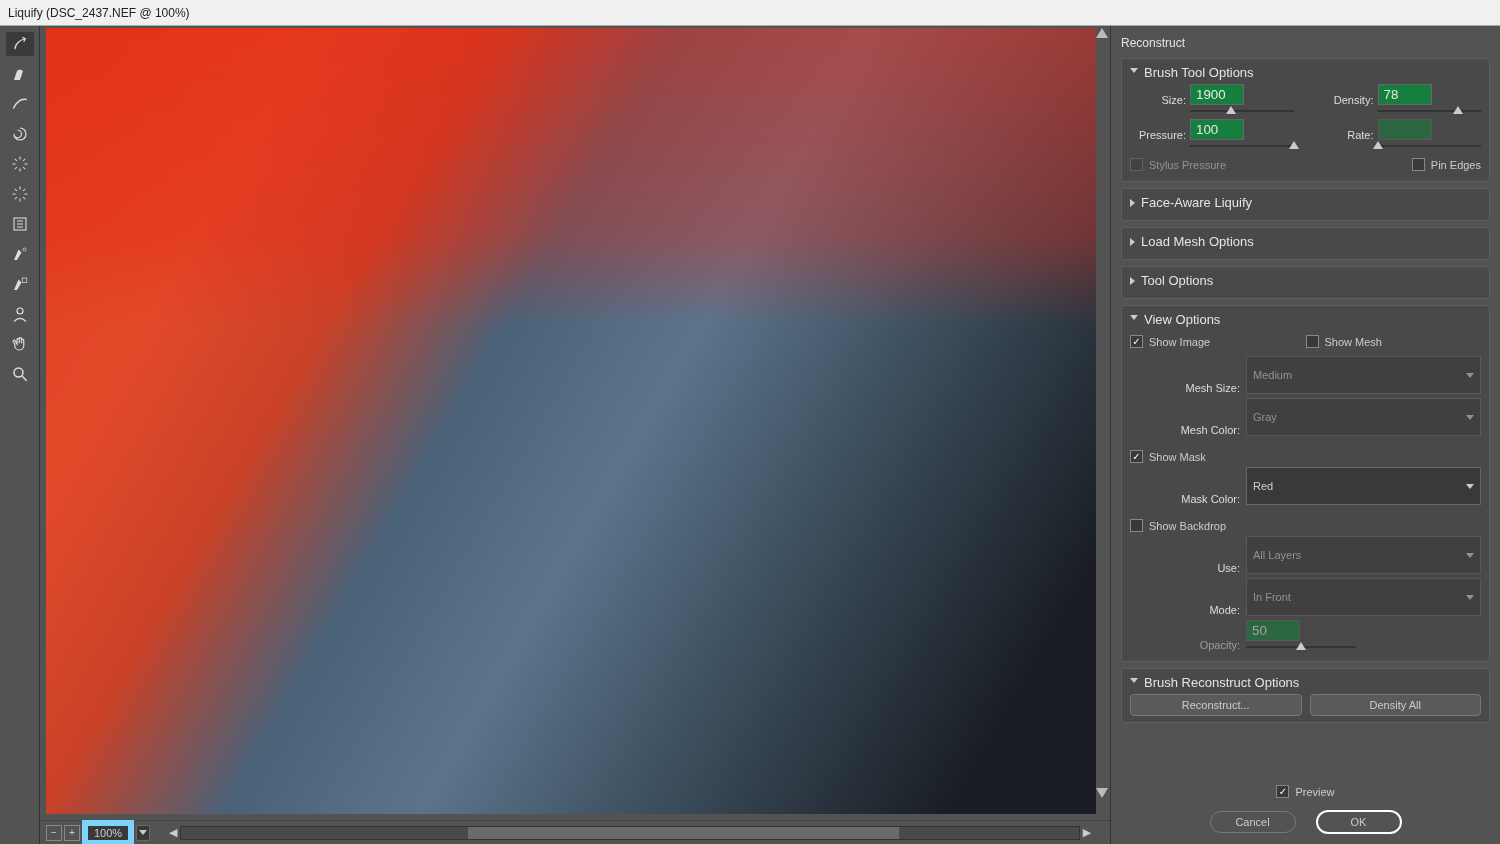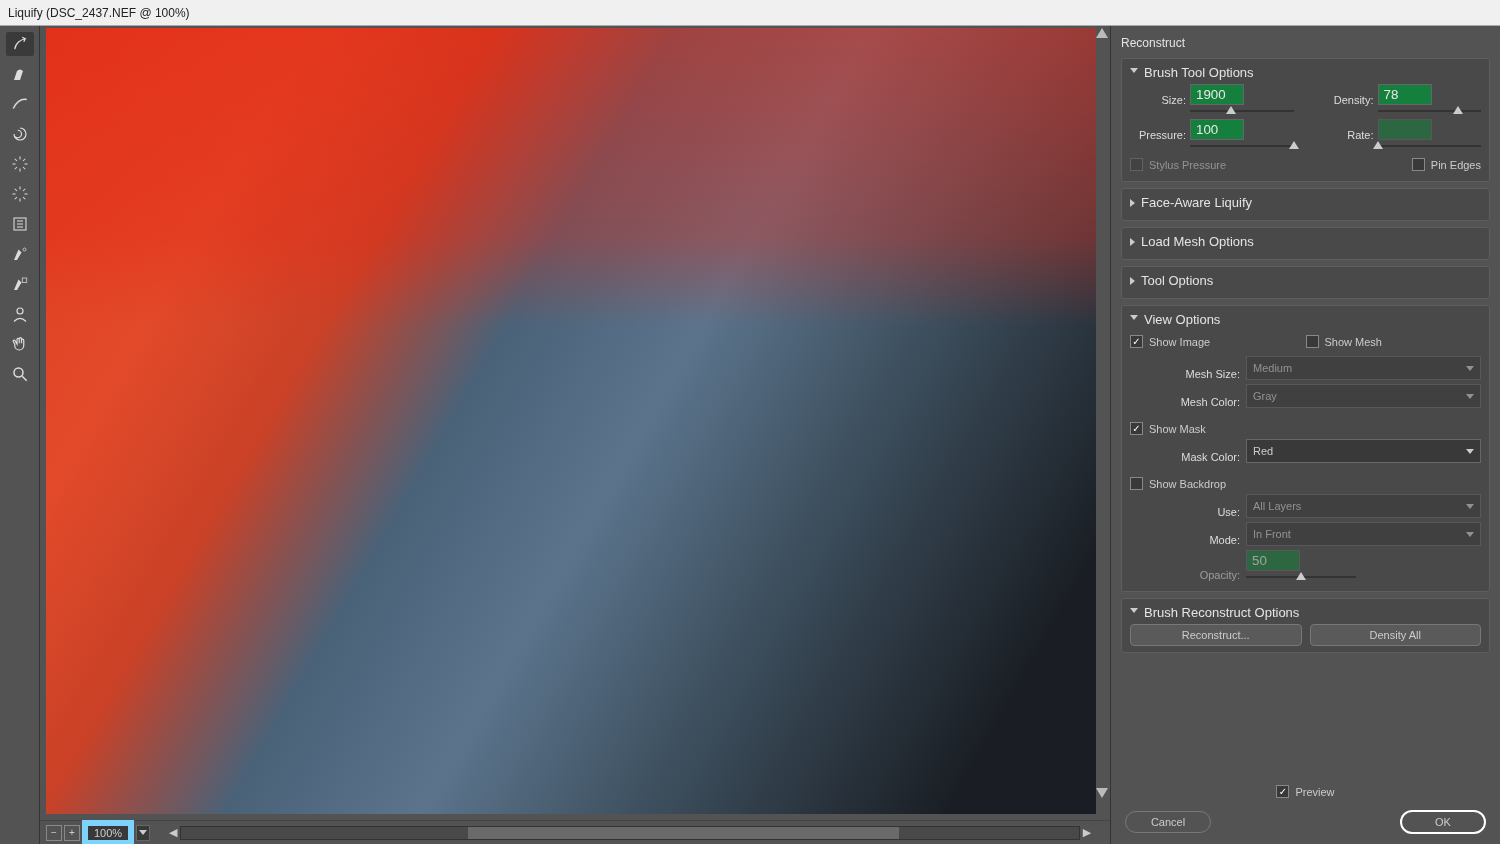--- a/index.html
+++ b/index.html
@@ -41,28 +41,28 @@
 .slider-track { position: absolute; top: 3px; left: 0; right: 0; height: 2px; background: #333; }
 .slider-thumb { position: absolute; top: -1px; width: 0; height: 0; border-left: 5px solid transparent; border-right: 5px solid transparent; border-bottom: 8px solid #ccc; transform: translateX(-5px); }
 .check-row { display: flex; align-items: center; gap: 6px; margin: 4px 0; }
 .check { width: 13px; height: 13px; border: 1px solid #888; background: #393939; display: flex; align-items: center; justify-content: center; cursor: pointer; }
 .check.on::after { content: "✓"; color: #fff; font-size: 10px; line-height: 1; }
 .check.disabled { opacity: 0.4; cursor: default; }
 .two-col { display: flex; }
 .two-col > div { flex: 1; }
 .kv-row { display: flex; align-items: flex-end; gap: 6px; margin: 4px 0; }
 .kv-label { width: 110px; text-align: right; color: #ddd; }
-.dropdown { flex: 1; background: #393939; border: 1px solid #666; height: 24px; display: flex; align-items: center; justify-content: space-between; padding: 0 6px; cursor: pointer; }
+.dropdown { flex: 1; background: #393939; border: 1px solid #666; height: 38px; display: flex; align-items: center; justify-content: space-between; padding: 0 6px; cursor: pointer; }
 .dd-caret { width: 0; height: 0; border-left: 4px solid transparent; border-right: 4px solid transparent; border-top: 5px solid #ccc; }
 .dropdown.disabled { opacity: 0.55; cursor: default; }
 .button { background: #5a5a5a; border: 1px solid #777; border-radius: 4px; padding: 4px 0; text-align: center; cursor: pointer; }
 .btn-row { display: flex; gap: 8px; margin-top: 2px; }
 .btn-row .button { flex: 1; }
 .spacer { flex: 1; }
-.footer-btns { display: flex; align-items: center; justify-content: space-between; gap: 20px; padding: 8px 4px 0; }
+.footer-btns { display: flex; align-items: center; justify-content: center; gap: 20px; padding: 8px 4px 0; }
 .footer-btns .button { width: 86px; border-radius: 14px; background: #535353; }
 .footer-btns .button.primary { border: 2px solid #fff; }
 .disabled-text { opacity: 0.55; }
 </style>
 </head>
 <body>
 
 <div class="titlebar">Liquify (DSC_2437.NEF @ 100%)</div>
 
 <div class="dialog">

